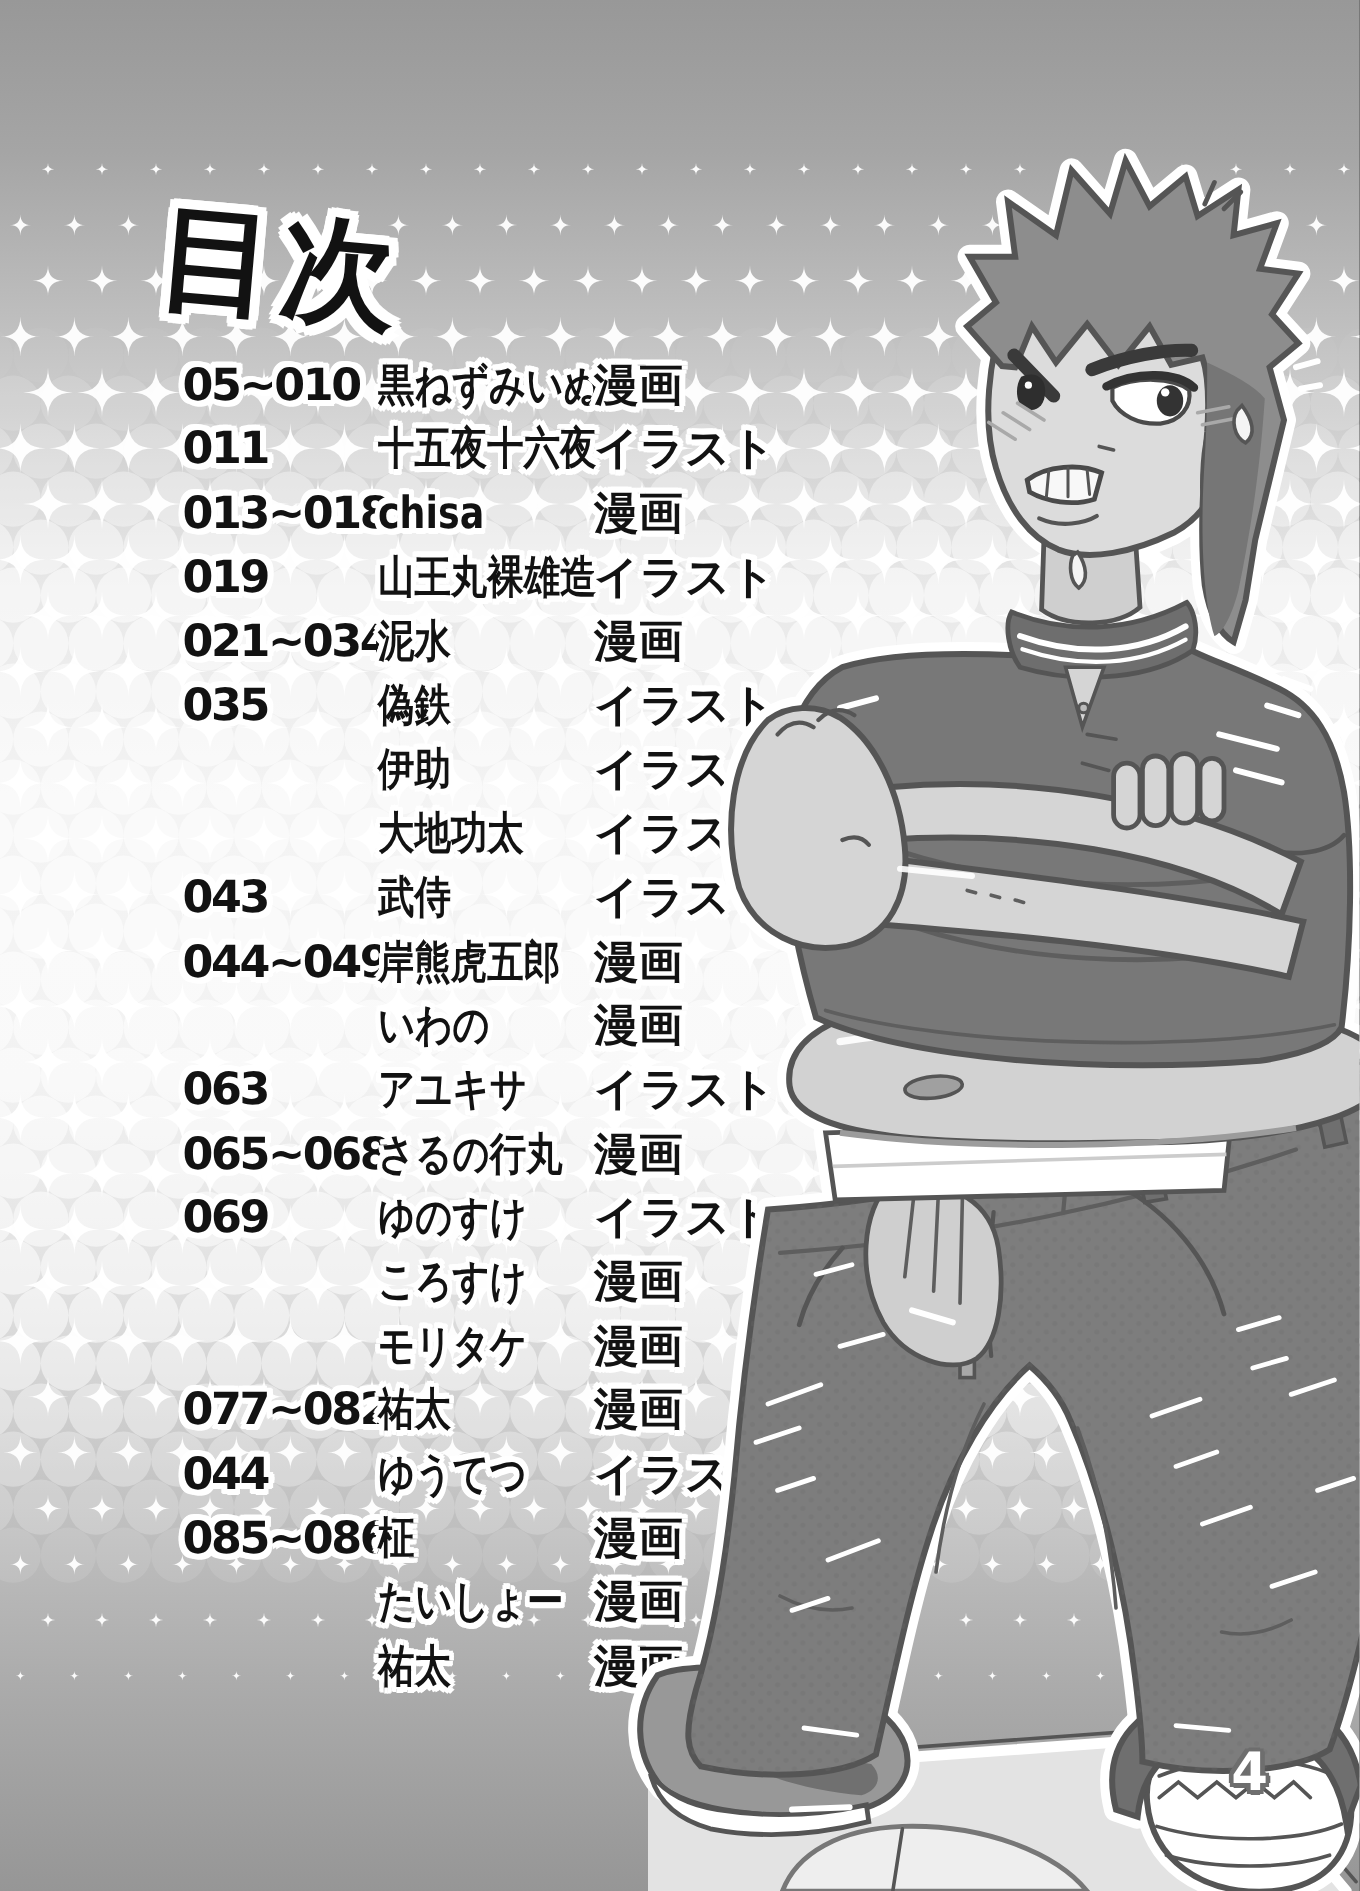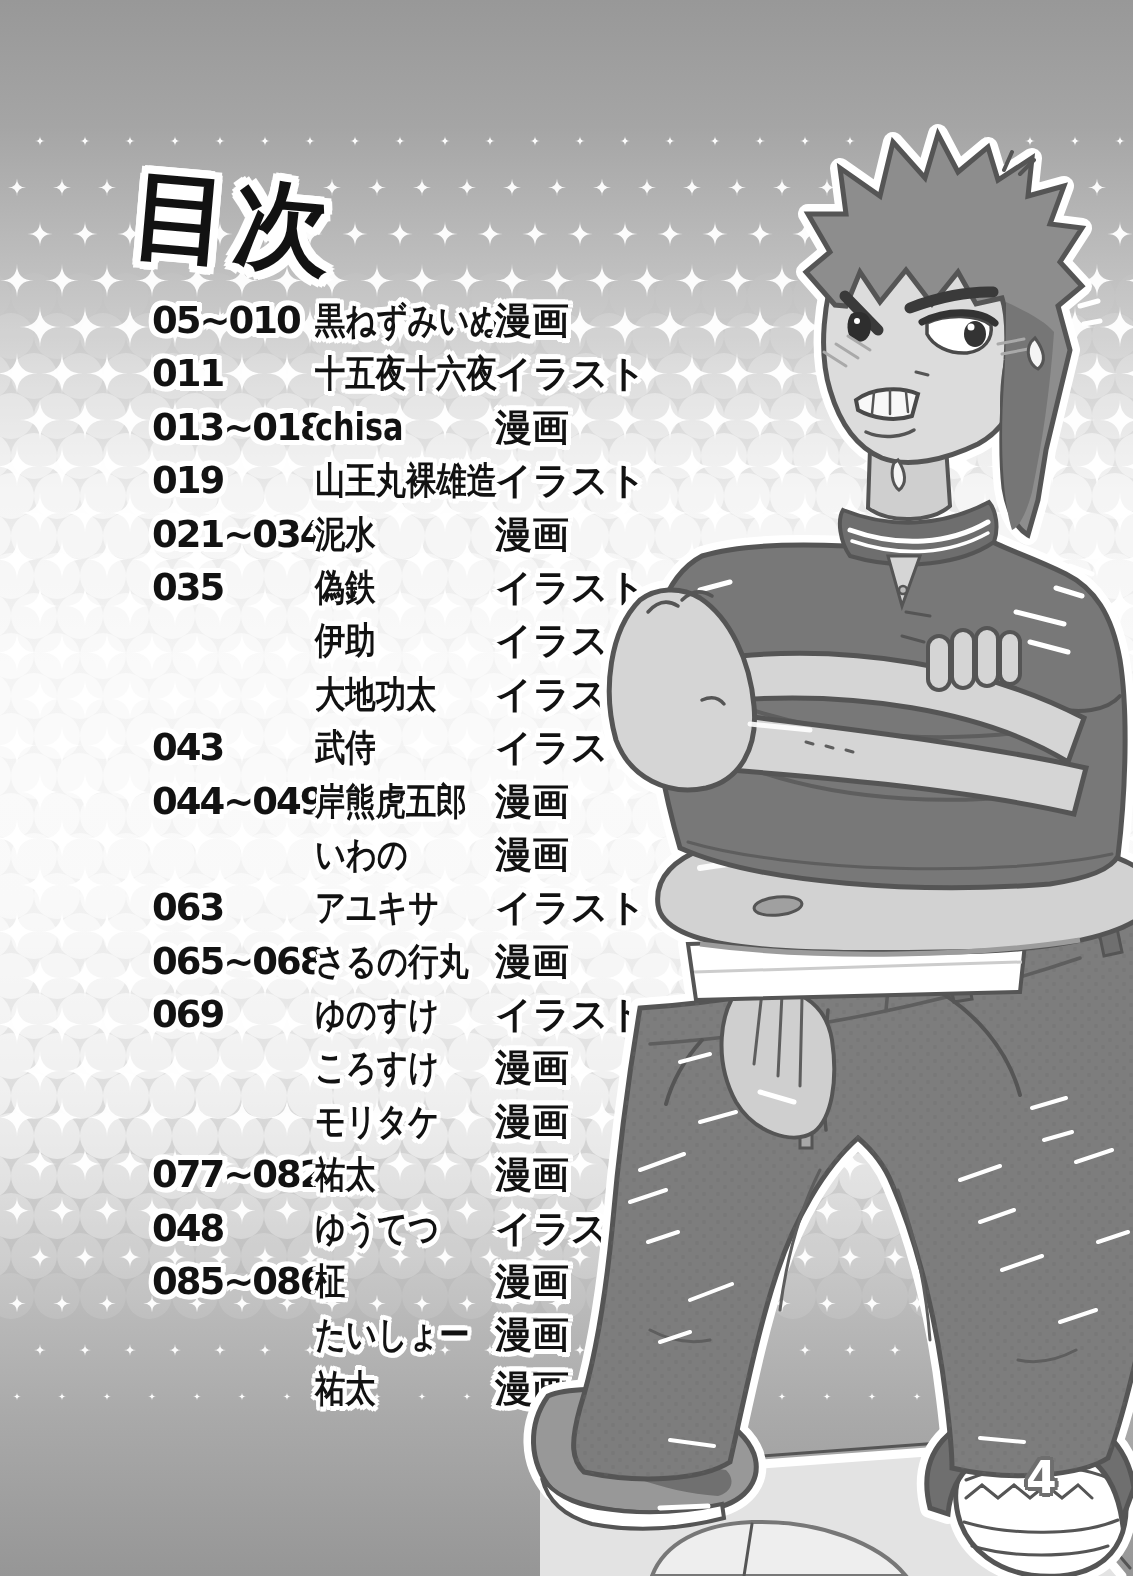--- a/index.html
+++ b/index.html
@@ -1508,21 +1508,21 @@
       <div class="toc-row">
         <span class="c2">モリタケ</span>
         <span class="c3">漫画</span>
       </div>
       <div class="toc-row">
         <span class="c1">077~082</span>
         <span class="c2">祐太</span>
         <span class="c3">漫画</span>
       </div>
       <div class="toc-row">
-        <span class="c1">048</span>
+        <span class="c1">044</span>
         <span class="c2">ゆうてつ</span>
         <span class="c3">イラスト</span>
       </div>
       <div class="toc-row">
         <span class="c1">085~086</span>
         <span class="c2">柾</span>
         <span class="c3">漫画</span>
       </div>
       <div class="toc-row">
         <span class="c2">たいしょー</span>

